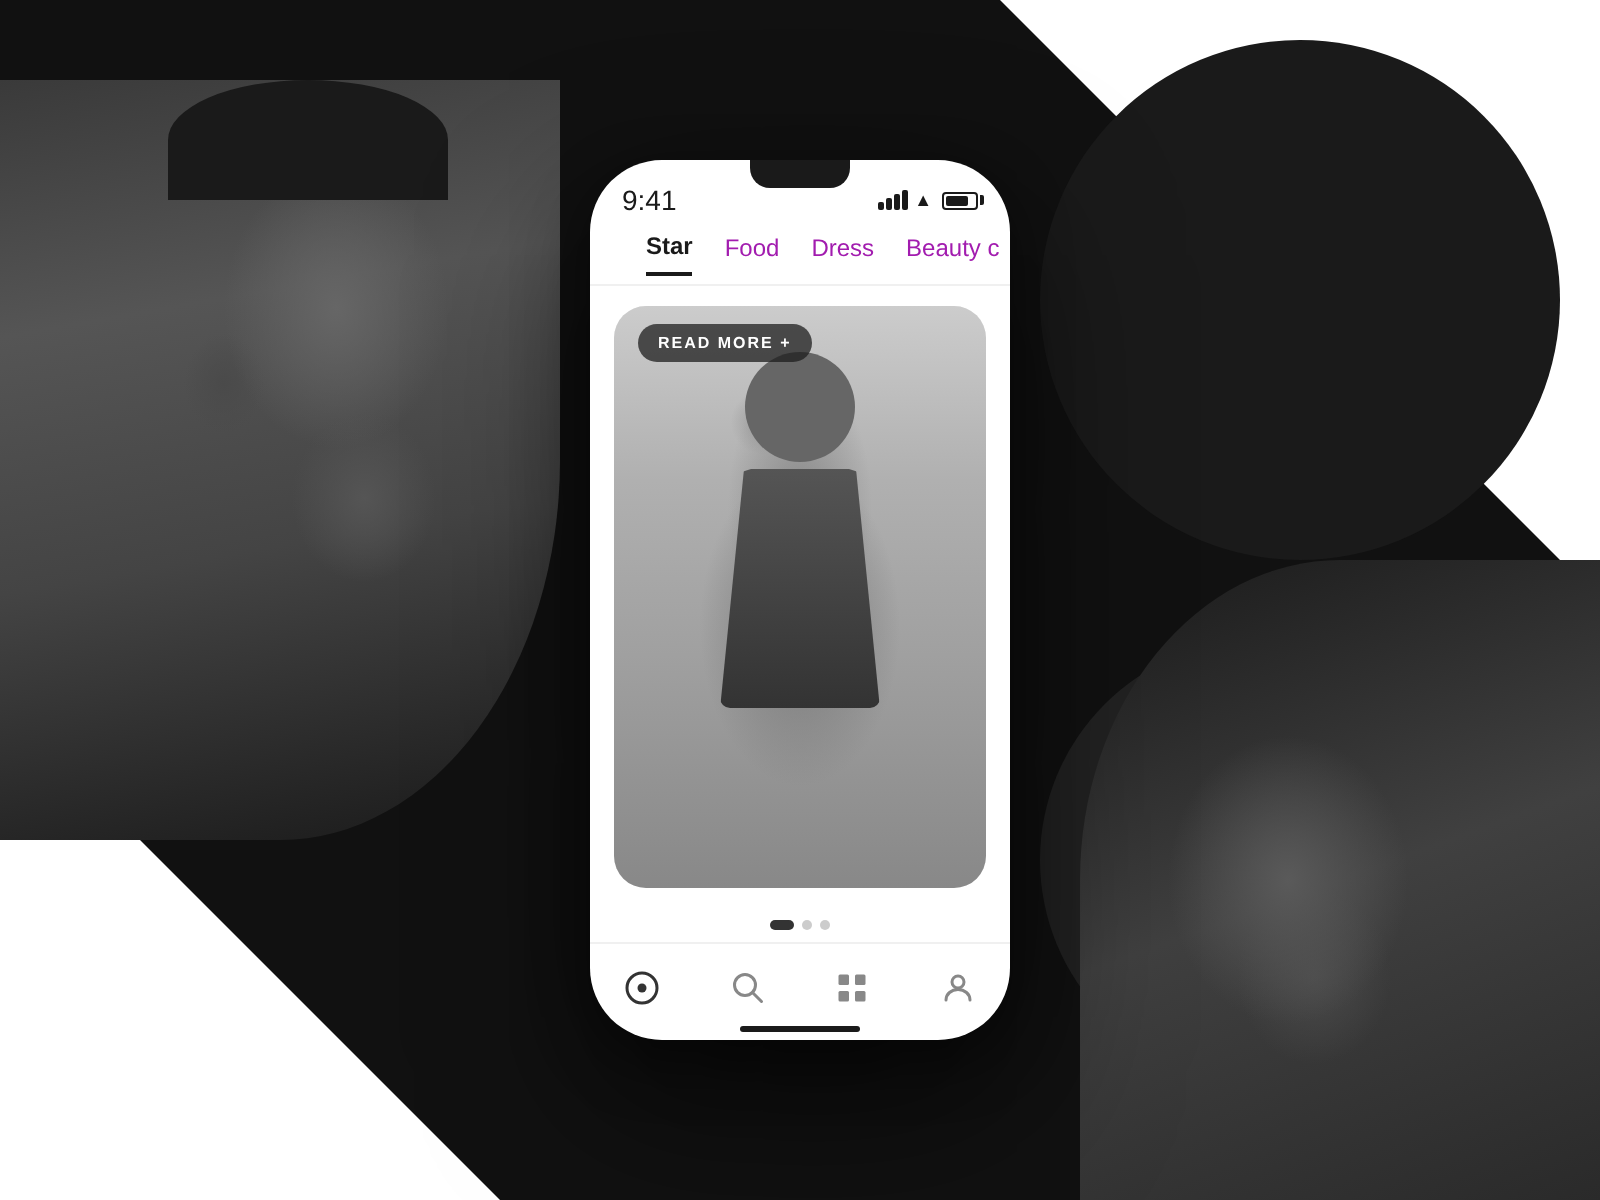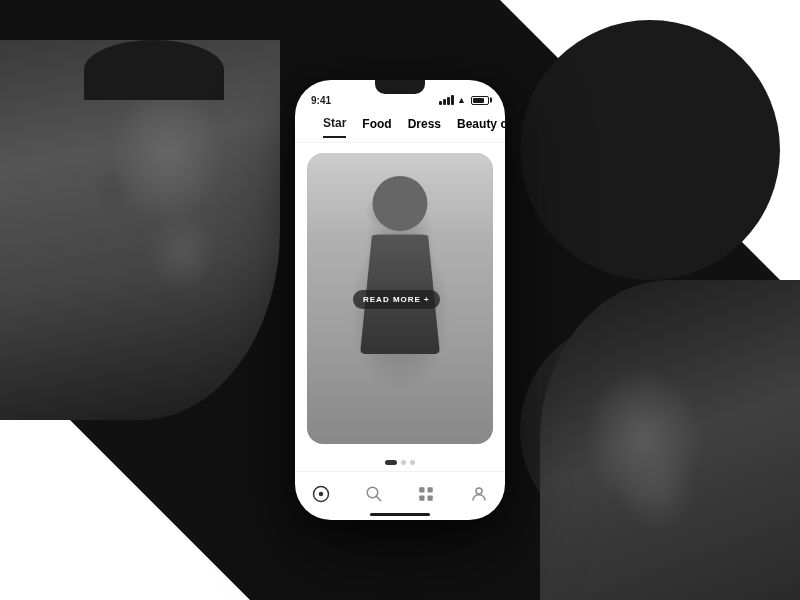--- a/index.html
+++ b/index.html
@@ -155,22 +155,22 @@
     .status-bar {
       height: 32px;
       padding: 8px 16px 0;
       display: flex;
       align-items: center;
       justify-content: space-between;
       flex-shrink: 0;
     }
 
     .status-time {
-      font-size: 10px;
-      font-weight: 700;
+      font-size: 14px;
+      font-weight: 400;
       color: #1a1a1a;
       letter-spacing: 0;
     }
 
     .status-icons {
       display: flex;
       align-items: center;
       gap: 3px;
     }
 
@@ -227,22 +227,22 @@
       display: flex;
       padding: 4px 28px;
       gap: 16px;
       flex-shrink: 0;
       border-bottom: 1px solid #f0f0f0;
       align-items: center;
     }
 
     .tab-item {
       font-size: 12px;
-      font-weight: 700;
-      color: #000000;
+      font-weight: 400;
+      color: #a21caf;
       padding-bottom: 6px;
       cursor: pointer;
       white-space: nowrap;
     }
 
     .tab-item.active {
       color: #1a1a1a;
       font-weight: 600;
       border-bottom: 2px solid #1a1a1a;
     }
@@ -259,22 +259,21 @@
 
     
     .card {
       background: #f5f5f5;
       border-radius: 16px;
       overflow: hidden;
       flex: 1;
       position: relative;
       display: flex;
       flex-direction: column;
-      justify-content: center;
-      padding-left: 34px;
+      justify-content: flex-start;
     }
 
     .card-image {
       position: absolute;
       inset: 0;
       background:
         radial-gradient(ellipse 60px 120px at 50% 35%, #888 0%, transparent 60%),
         radial-gradient(ellipse 100px 160px at 50% 55%, #777 0%, transparent 50%),
         radial-gradient(ellipse 40px 40px at 40% 20%, #999 0%, transparent 40%),
         linear-gradient(180deg, #ccc 0%, #b0b0b0 30%, #a0a0a0 60%, #888 100%);

